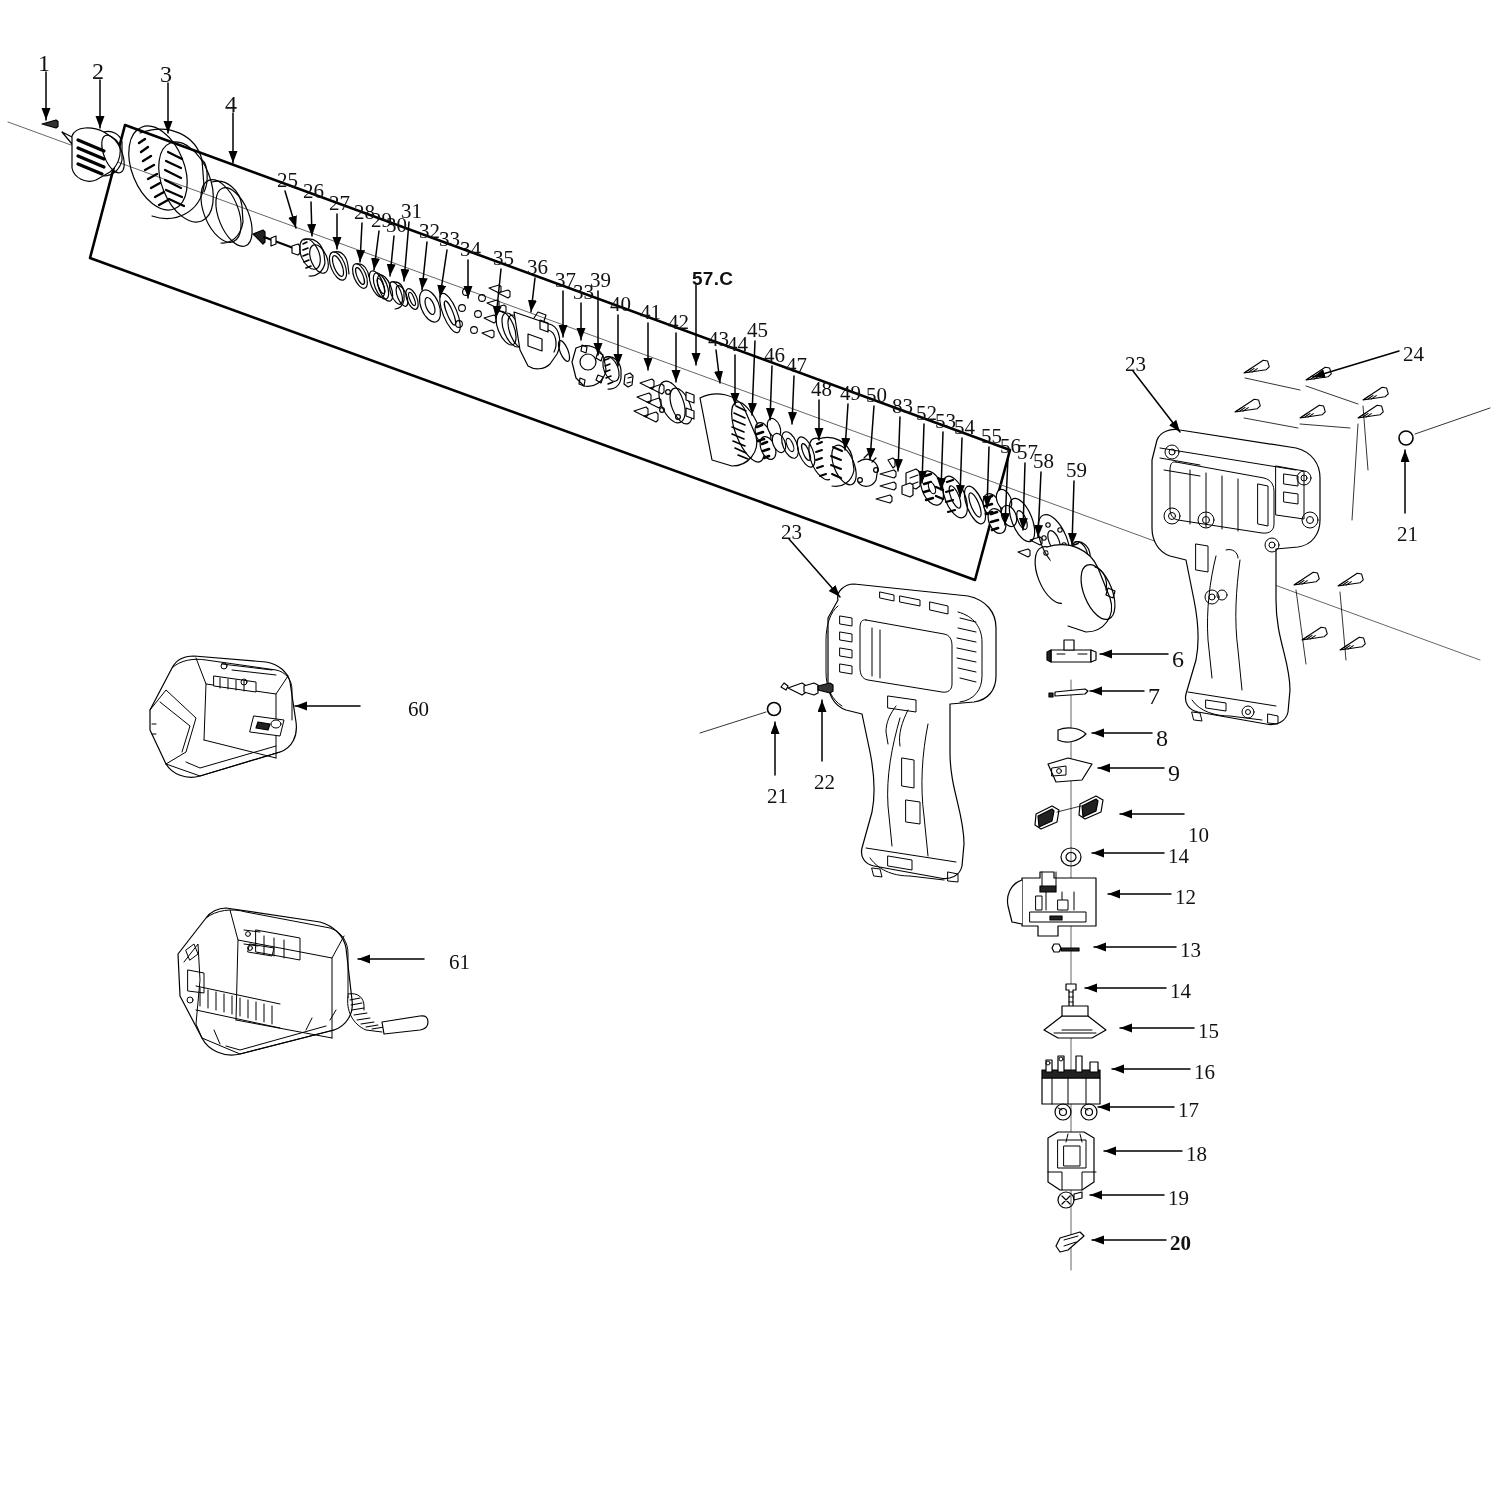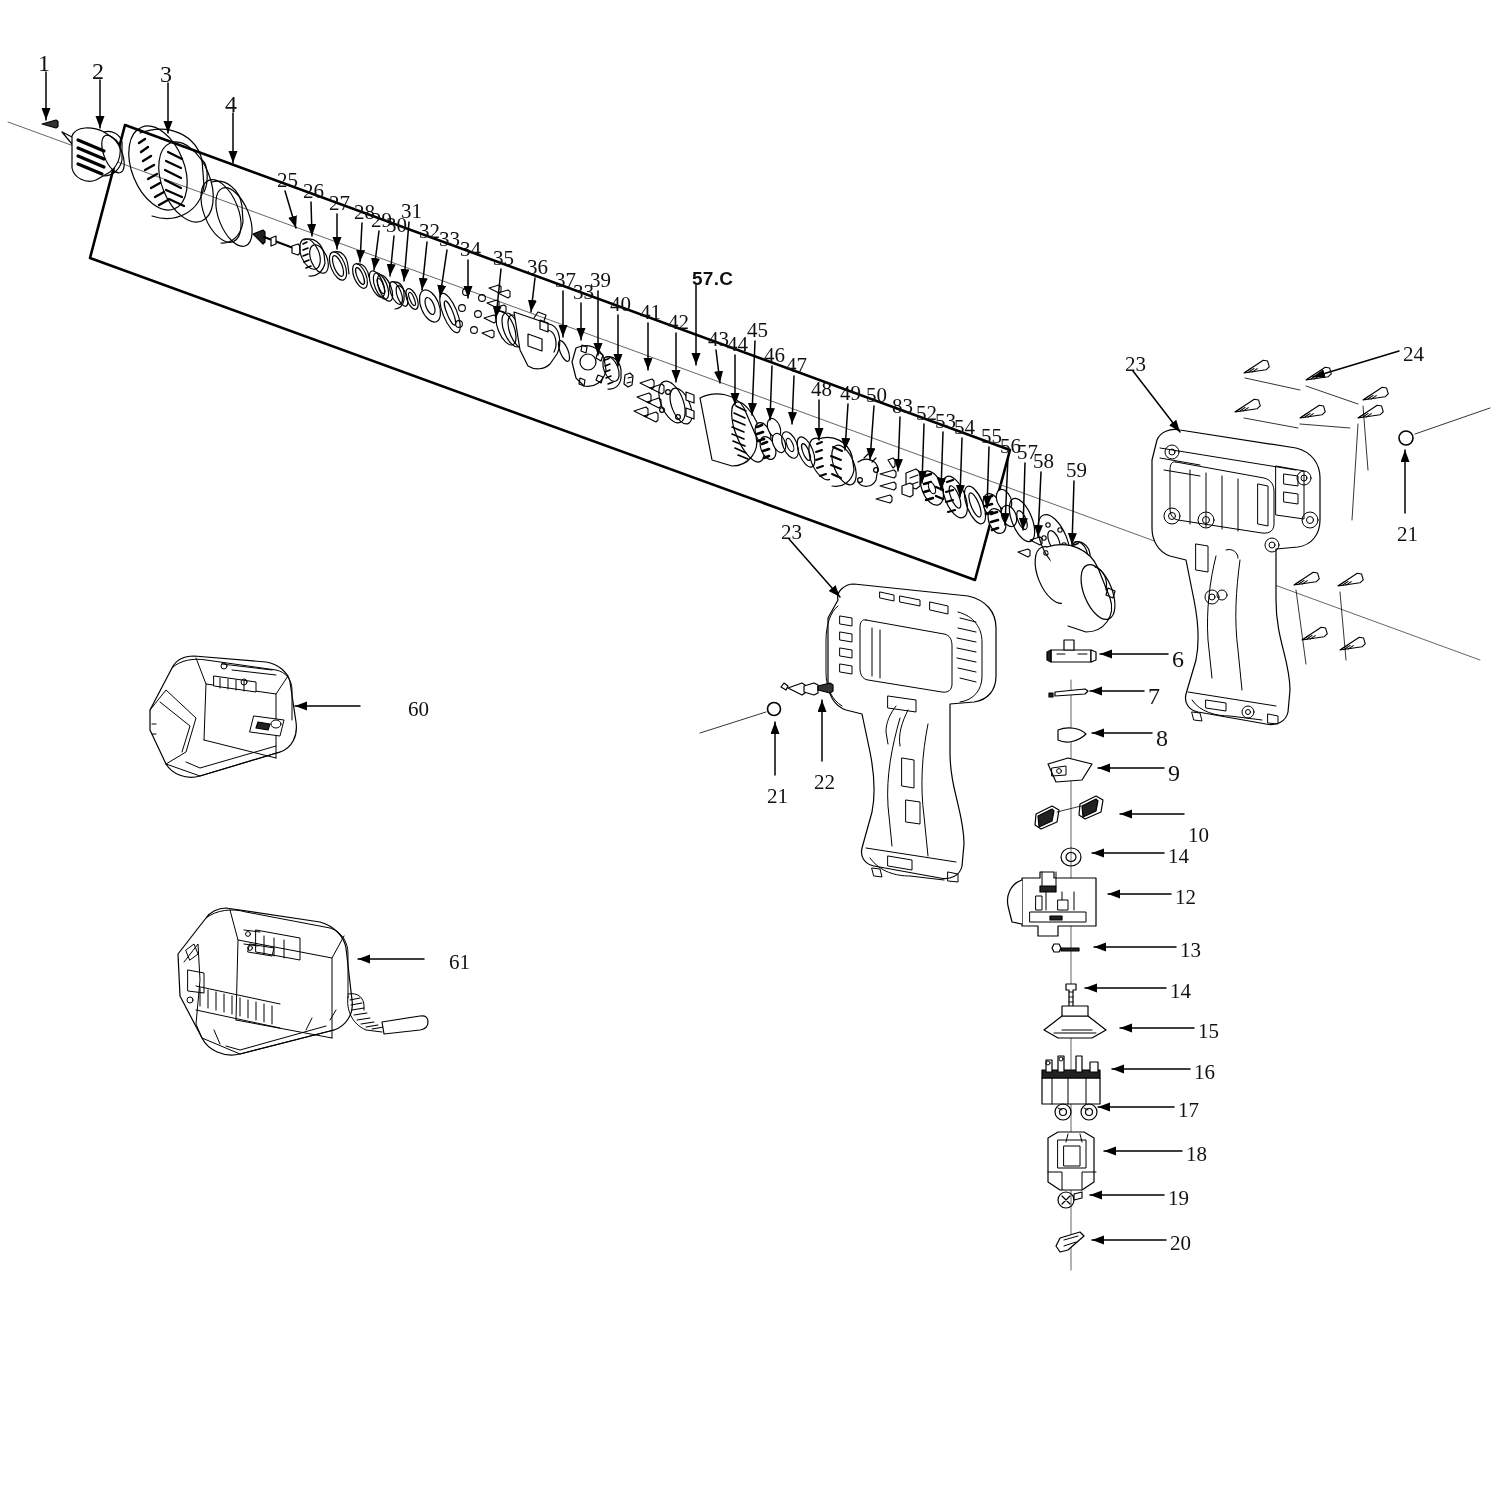--- a/index.html
+++ b/index.html
@@ -810,21 +810,21 @@
       <div class="cal" style="left: 1188px; top: 807px; margin-top: 18px;">10</div>
       <div class="cal" style="left: 1168px; top: 846px;">14</div>
       <div class="cal" style="left: 1175px; top: 887px;">12</div>
       <div class="cal" style="left: 1180px; top: 940px;">13</div>
       <div class="cal" style="left: 1170px; top: 981px;">14</div>
       <div class="cal" style="left: 1198px; top: 1021px;">15</div>
       <div class="cal" style="left: 1194px; top: 1062px;">16</div>
       <div class="cal" style="left: 1178px; top: 1100px;">17</div>
       <div class="cal" style="left: 1186px; top: 1144px;">18</div>
       <div class="cal" style="left: 1168px; top: 1188px;">19</div>
-      <div class="cal" style="left: 1170px; top: 1233px;">20</div>
+      <div class="cal" style="left: 1170px; top: 1233px; font-weight: bold;">20</div>
       <div class="cal" style="left: 364px; top: 699px; margin-left: 44px;">60</div>
       <div class="cal" style="left: 428px; top: 952px; margin-left: 21px;">61</div>
     </div>
 
   <div class="cal bold" id="assembly-label" style="left: 692px; top: 269px;">57.C</div>
 
   <div id="footer-rule"></div>
   <div id="footer">
 
     

